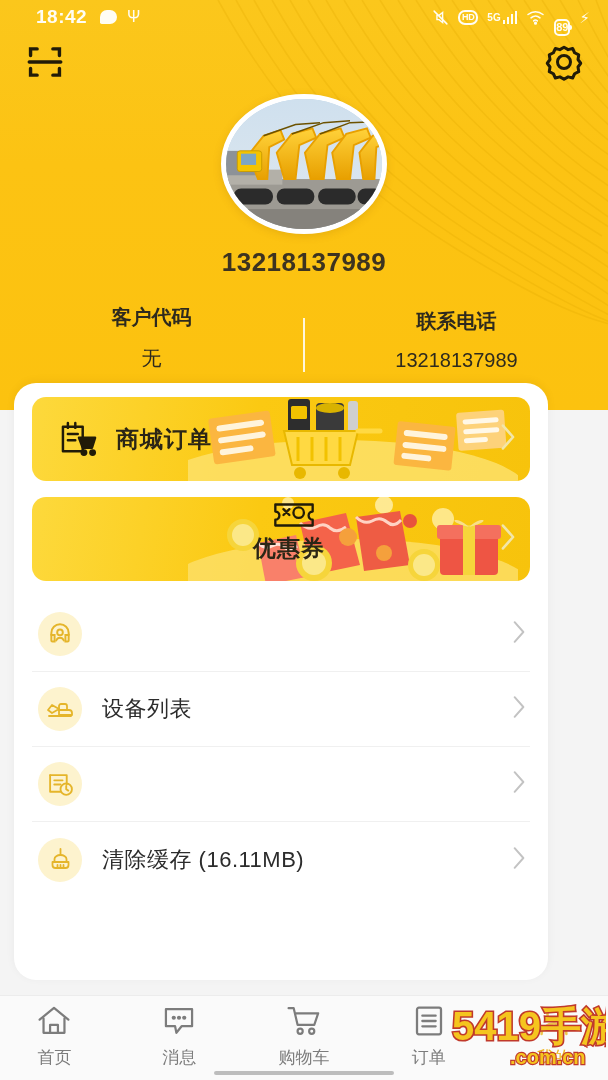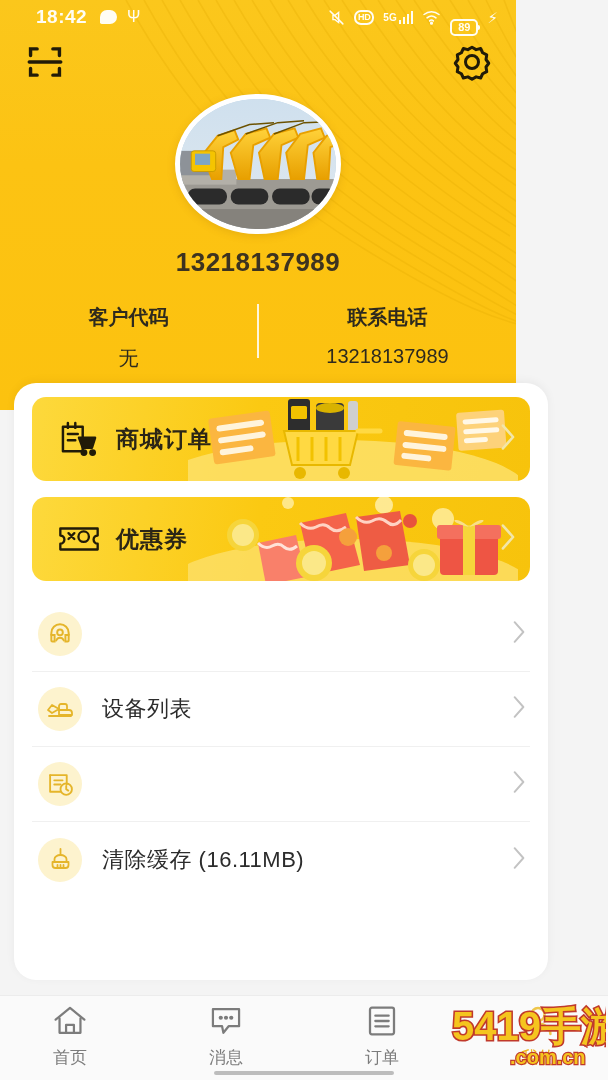--- a/index.html
+++ b/index.html
@@ -7,21 +7,21 @@
   body {
     font-family:"Liberation Sans","DejaVu Sans",sans-serif;
     background:#f4f4f4;
     overflow:hidden;
     position:relative;
   }
 
   
   .header{
     position:relative;
-    width:516px;
+    width:608px;
     height:410px;
     background:linear-gradient(180deg,#FBC71C 0%,#FCC313 40%,#FCC20F 100%);
     overflow:hidden;
   }
   .header-waves{
     position:absolute; top:0; right:-20px;
     width:420px; height:330px;
     opacity:.55; pointer-events:none;
   }
   .statusbar{
@@ -43,21 +43,21 @@
     border:2px solid #fffdf4; border-radius:7px;
     font-size:9px; font-weight:700; color:#fffdf4;
     padding:0 2px; line-height:11px; letter-spacing:-.3px;
   }
   .sig-wrap{ display:flex; align-items:center; gap:1px; }
   .sig-5g{ font-size:10px;font-weight:700;color:#fffdf4;margin-right:1px;line-height:9px;}
   .sig-bars{ display:flex; align-items:flex-end; gap:1.5px; }
   .sig-bars i{ width:2.5px; background:#fffdf4; display:block; }
   .batt{
     border:2px solid #fffdf4;border-radius:5px;
-    padding:0 6px;font-size:11px;font-weight:700;color:#fffdf4;line-height:13px;
+    padding:0 0;font-size:11px;font-weight:700;color:#fffdf4;line-height:13px;
     position:relative;
     margin-top:21px;
   }
   .batt:after{
     content:"";position:absolute;right:-4px;top:4px;width:2px;height:5px;
     background:#fffdf4;border-radius:0 2px 2px 0;
   }
   .bolt{ font-size:15px;color:#fffdf4;line-height:1; }
 
   .header-bar{
@@ -80,21 +80,21 @@
 
   .username{
     position:relative;z-index:5;
     text-align:center; margin-top:13px;
     font-size:26px; font-weight:700; color:#3d3320;
     letter-spacing:.5px;
   }
 
   .info-row{
     position:relative;z-index:5;
-    margin-top:26px; display:flex; align-items:flex-start;
+    margin-top:26px; display:flex; align-items:flex-end;
   }
   .info-col{ flex:1; text-align:center; }
   .info-label{ font-size:20px; font-weight:700; color:#2e2a1e; }
   .info-value{ font-size:20px; font-weight:400; color:#2e2a1e; margin-top:14px; }
   .info-div{ width:2px; height:54px; background:rgba(255,255,255,.85); }
 
   
   .card{
     position:absolute; top:383px; left:14px;
     width:534px; height:597px;
@@ -107,21 +107,21 @@
 
   .banner{
     position:relative;
     height:84px; border-radius:14px;
     margin-bottom:16px;
     overflow:hidden;
     display:flex; align-items:center;
     cursor:pointer;
   }
   .banner-mall{ background:linear-gradient(100deg,#FDD93C 0%,#FBC912 45%,#F7C30C 100%); }
-  .banner-coupon{ background:linear-gradient(100deg,#FDD93C 0%,#FBC912 45%,#F7C30C 100%); }
+  .banner-coupon{ background:linear-gradient(100deg,#FDD93C 0%,#FBC912 45%,#F7C30C 100%);flex-direction:column; }
   .banner-art{ position:absolute; right:12px; top:0; height:100%; width:330px; }
   .banner-ico{ margin-left:26px; z-index:3; display:flex; }
   .banner-label{
     margin-left:16px; z-index:3;
     font-size:23px; font-weight:700; color:#2b2616; letter-spacing:1px;
   }
   .banner-chev{ position:absolute; right:14px; top:50%; transform:translateY(-50%); z-index:3; }
 
   .menu{ margin-top:6px; }
   .menu-item{
@@ -522,20 +522,30 @@
       <svg width="34" height="32" viewBox="0 0 26 24" fill="none" stroke="#7c7c7c" stroke-width="1.7" stroke-linejoin="round">
         <path d="M3 3h20v13h-8l-4 5-1-5H3z"></path>
         <circle cx="9" cy="9.5" r="1.6" fill="#7c7c7c" stroke="none"></circle>
         <circle cx="13" cy="9.5" r="1.6" fill="#7c7c7c" stroke="none"></circle>
         <circle cx="17" cy="9.5" r="1.6" fill="#7c7c7c" stroke="none"></circle>
       </svg>
     </span>
     <span class="tab-label">消息</span>
   </div>
 
+  <div class="tab">
+    <span>
+      <svg width="36" height="32" viewBox="0 0 28 24" fill="none" stroke="#7c7c7c" stroke-width="1.7" stroke-linejoin="round" stroke-linecap="round">
+        <path d="M2 2h4l3 13h13l3-9H8"></path>
+        <circle cx="11" cy="20" r="2"></circle>
+          <circle cx="20" cy="20" r="2"></circle>
+      </svg>
+    </span>
+    <span class="tab-label">购物车</span>
+  </div>
 
   <div class="tab">
     <span>
       <svg width="32" height="32" viewBox="0 0 24 24" fill="none" stroke="#7c7c7c" stroke-width="1.7" stroke-linejoin="round" stroke-linecap="round">
         <rect x="3" y="2" width="18" height="20" rx="1.5"></rect>
         <path d="M7 8h10M7 12h10M7 16h10"></path>
       </svg>
     </span>
     <span class="tab-label">订单</span>
   </div>

